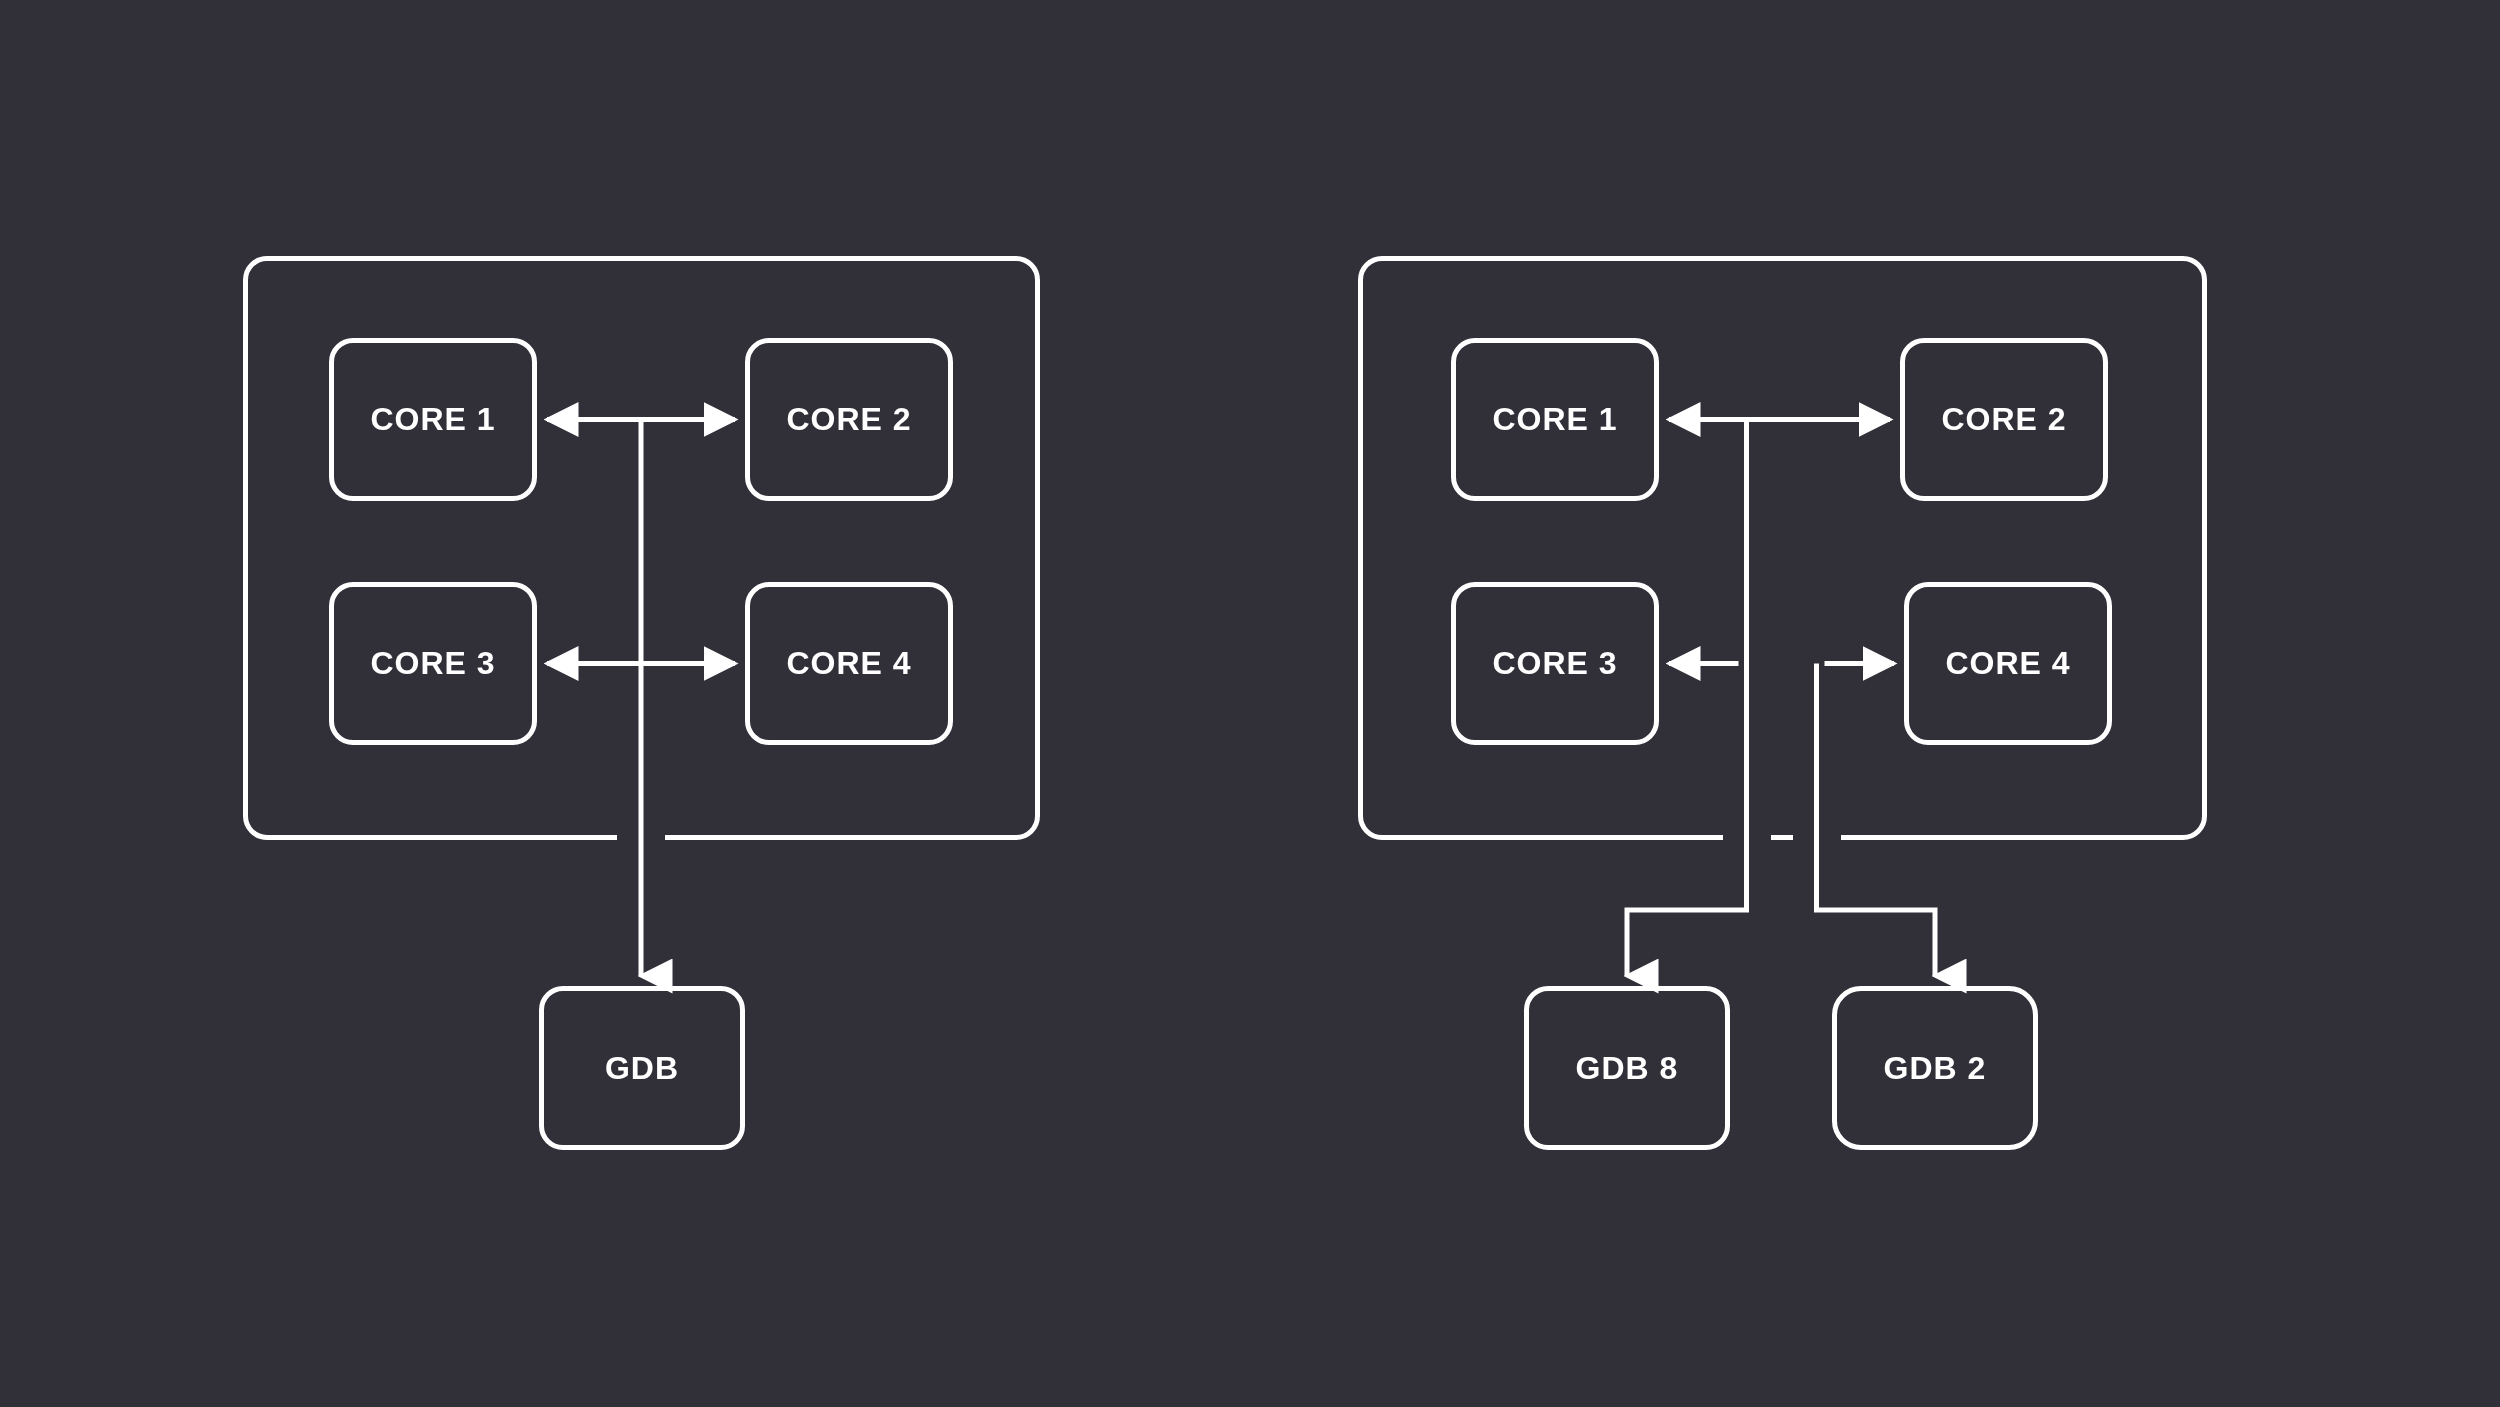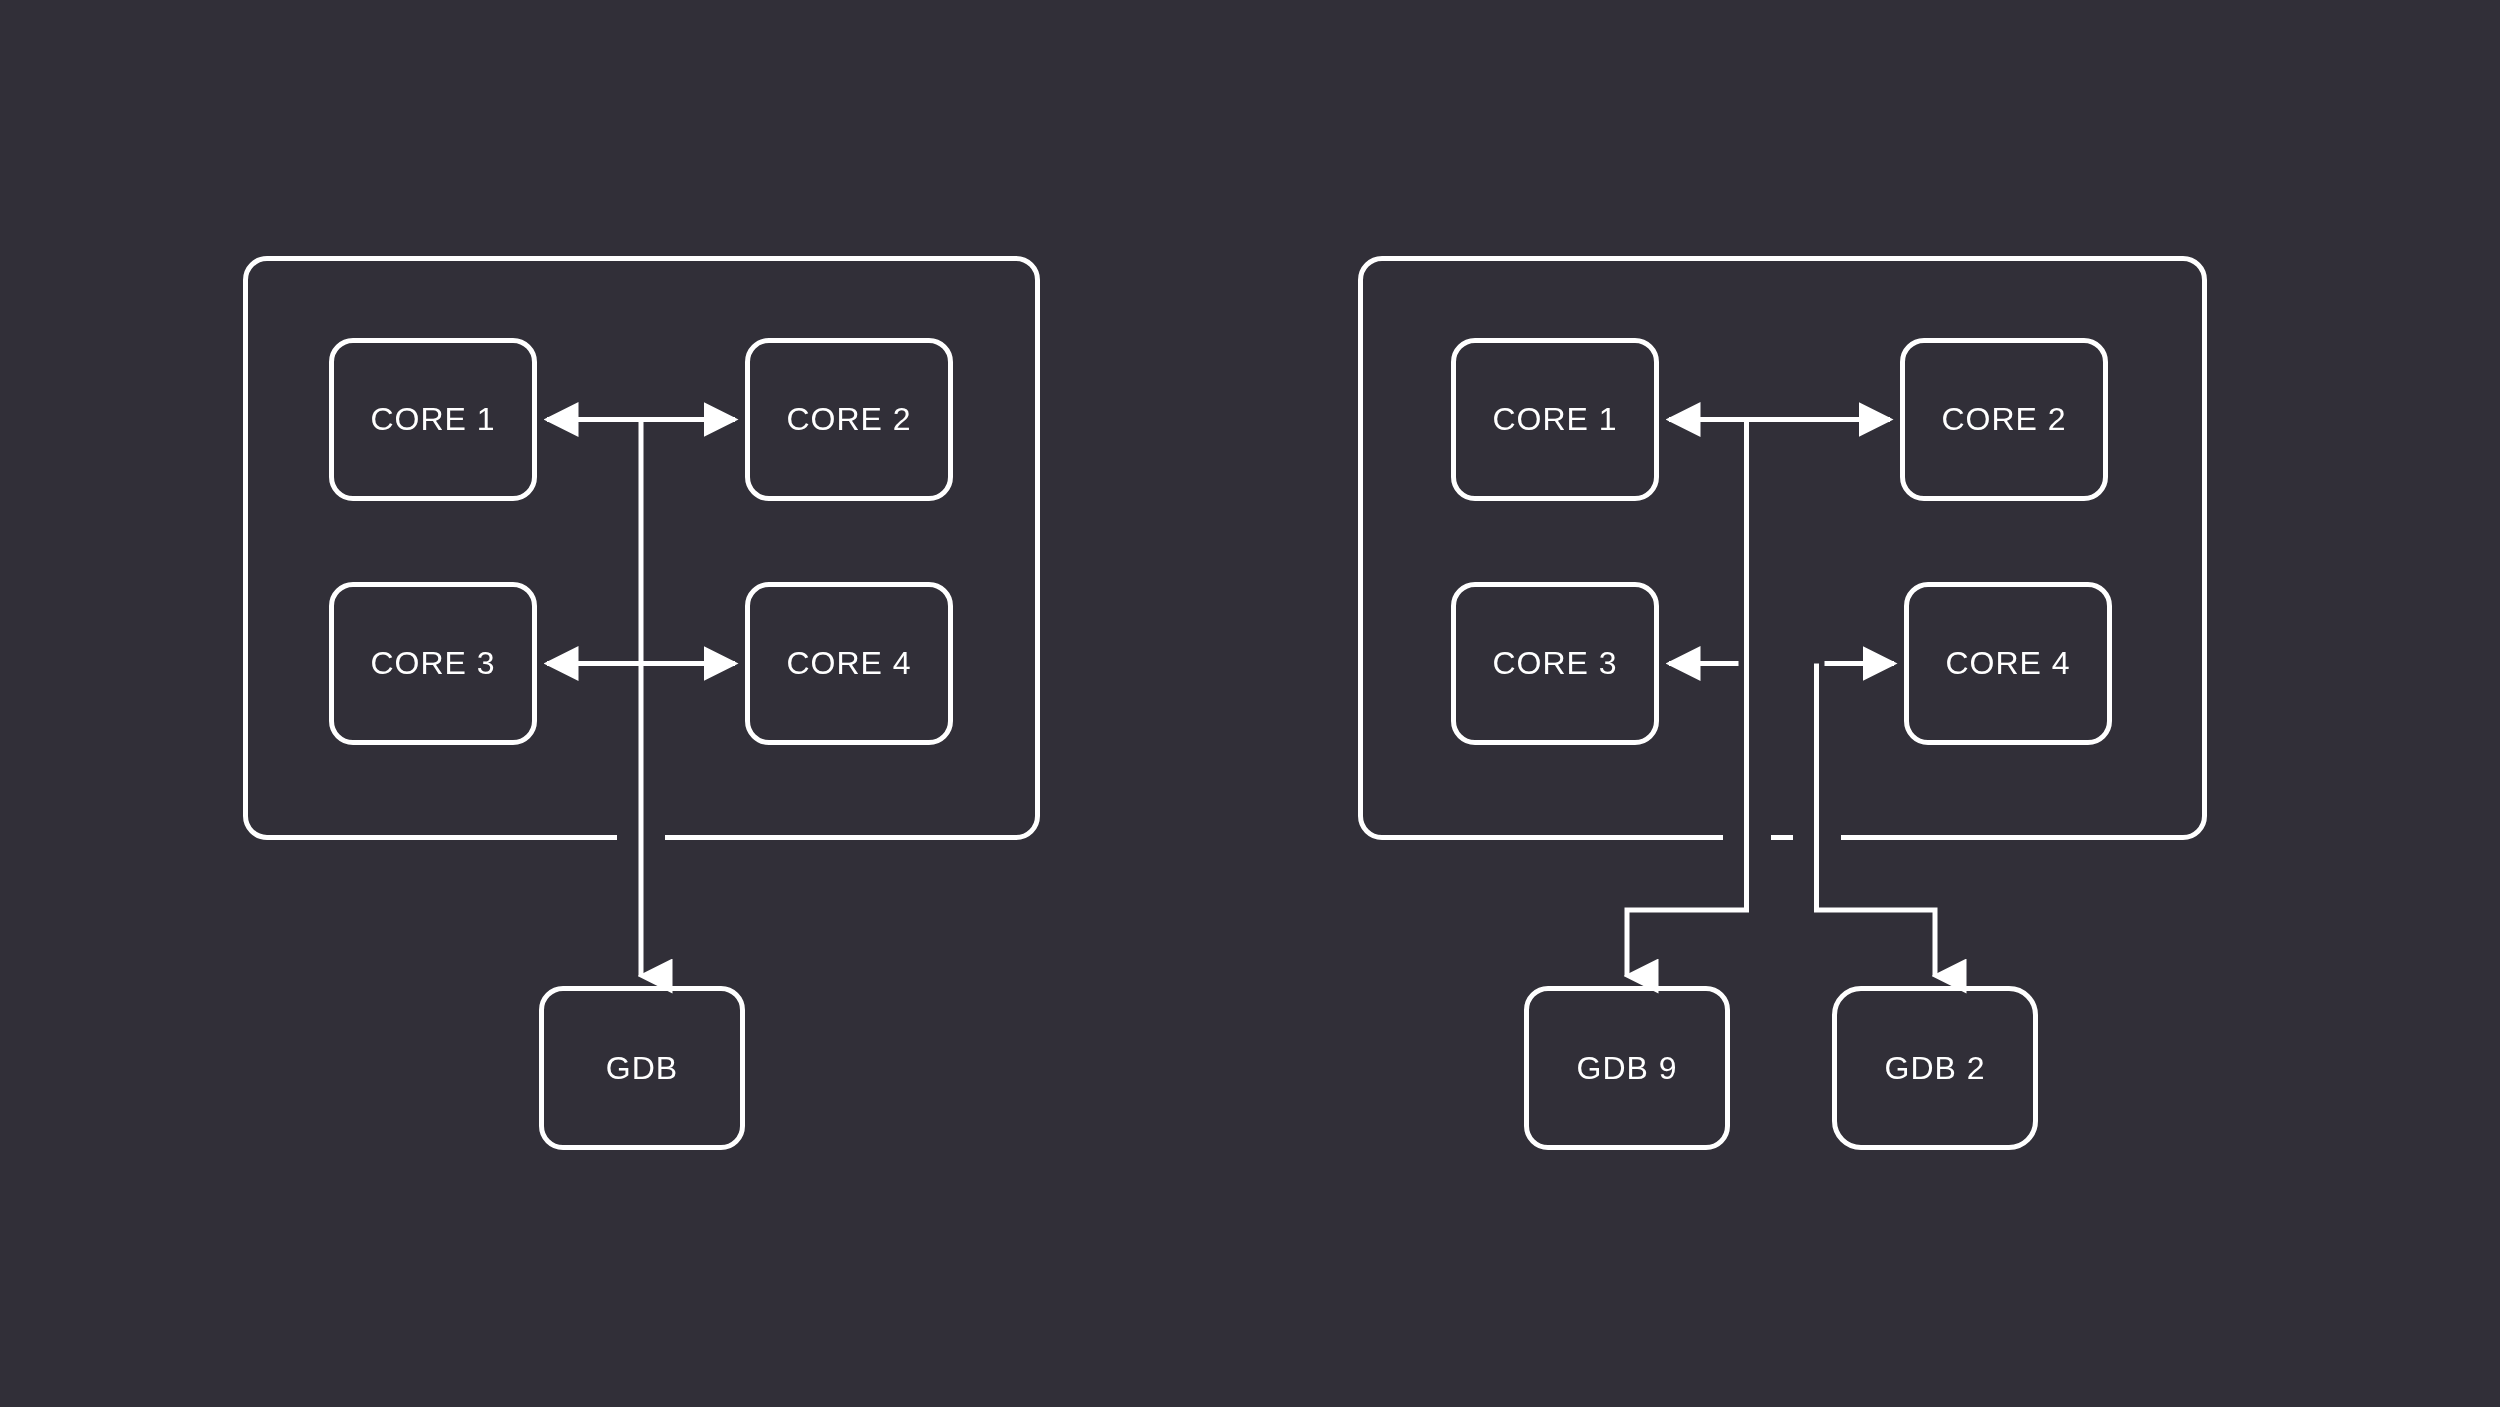--- a/index.html
+++ b/index.html
@@ -12,21 +12,21 @@
       color: #fff;
     }
     .box {
       position: absolute;
       border: 5px solid #fff;
       border-radius: 24px;
       display: flex;
       align-items: center;
       justify-content: center;
       font-size: 32px;
-      font-weight: 400;
+      font-weight: 700;
       letter-spacing: 1px;
     }
     .outer {
       position: absolute;
       border: 5px solid #fff;
       border-radius: 24px;
     }
     svg.connectors {
       position: absolute;
       left: 0; top: 0;
@@ -65,21 +65,21 @@
 <div class="box" id="R-c2" style="left: 1900px; top: 338px; width: 208px; height: 163px;">
     <span>CORE 2</span>
   </div>
 <div class="box" id="R-c3" style="left: 1451px; top: 582px; width: 208px; height: 163px;">
     <span>CORE 3</span>
   </div>
 <div class="box" id="R-c4" style="left: 1904px; top: 582px; width: 208px; height: 163px;">
     <span>CORE 4</span>
   </div>
 <div class="box" id="R-gdb1" style="left: 1524px; top: 986px; width: 206px; height: 164px;">
-    <span>GDB 9</span>
+    <span>GDB 8</span>
   </div>
 <div class="box" id="R-gdb2" style="left: 1832px; top: 986px; width: 206px; height: 164px; border-radius: 29px;">
     <span>GDB  2</span>
   </div>
 
 <div class="gap" id="L-gap" style="left: 617px; top: 834px; width: 48px; height: 12px;"></div>
 
 <div class="gap" id="R-gap1" style="left: 1722.5px; top: 834px; width: 48px; height: 12px;"></div>
 <div class="gap" id="R-gap2" style="left: 1792.5px; top: 834px; width: 48px; height: 12px;"></div>
 

